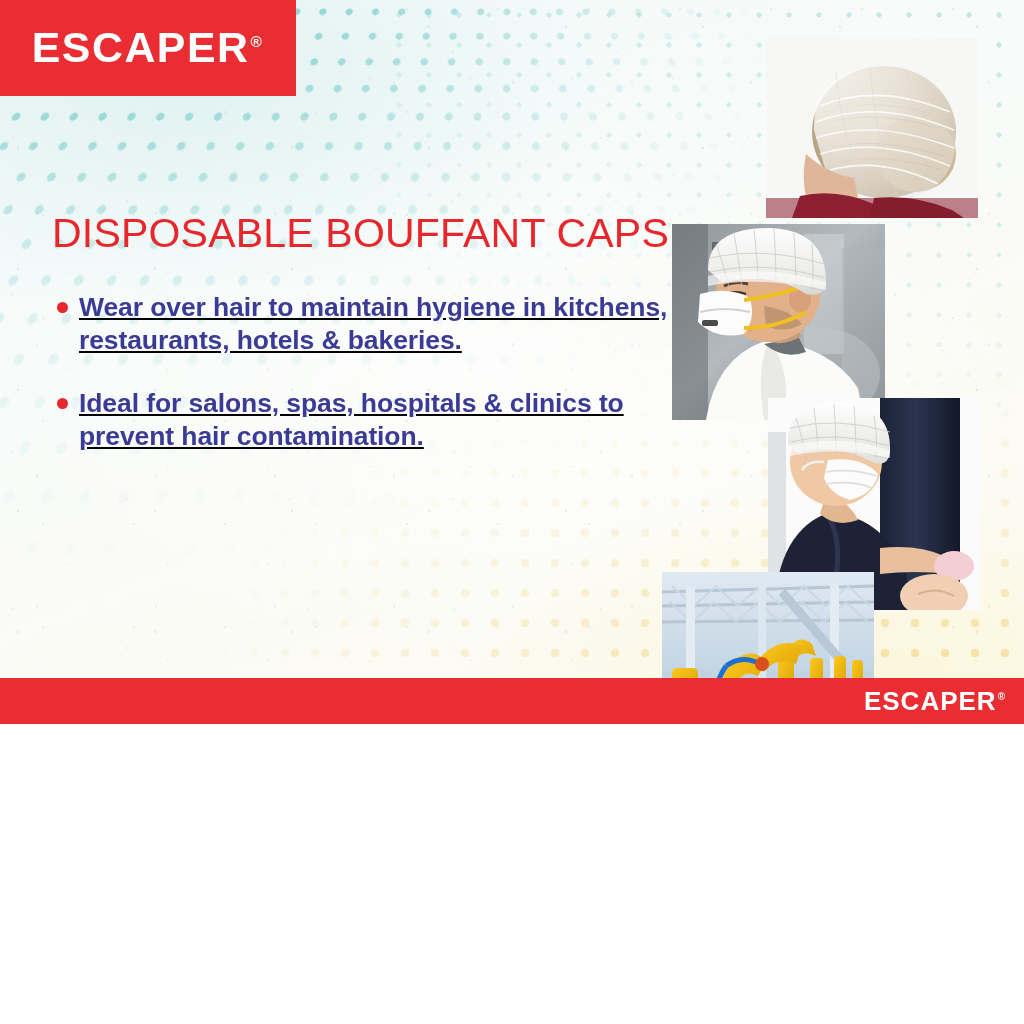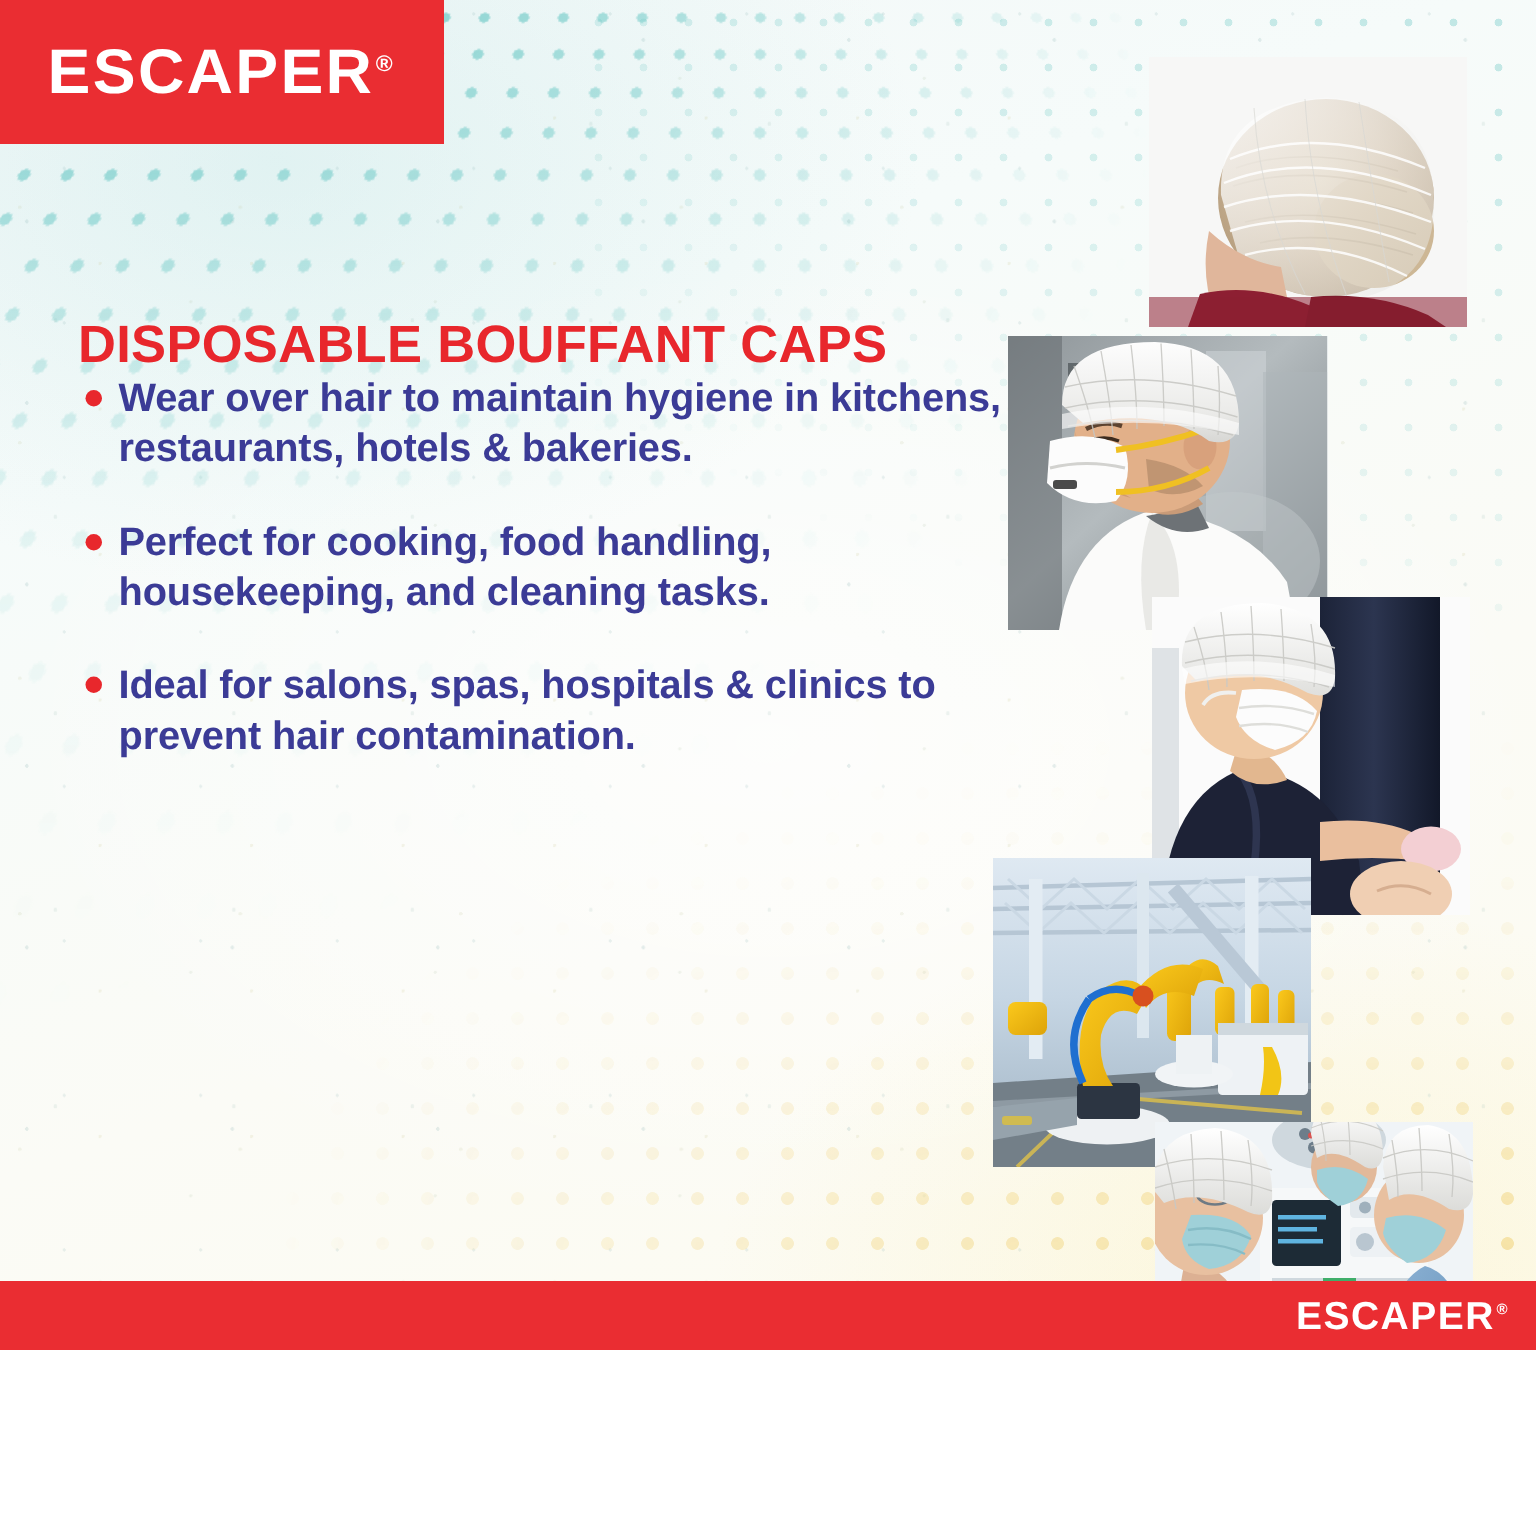--- a/index.html
+++ b/index.html
@@ -7,21 +7,21 @@
   body {
     font-family:"Liberation Sans", sans-serif;
     background:#ffffff;
     overflow:hidden;
     position:relative;
   }
 
   
   .poster {
     position:absolute; inset:0;
-    width:1024px; height:900px;
+    width:1024px; height:724px;
     overflow:hidden;
     background:
       linear-gradient(160deg,#f2f8f8 0%,#f6fbfa 28%,#fbfbf6 62%,#fdfbef 100%);
   }
 
   
   .wash {
     position:absolute; inset:0;
     background:
       radial-gradient(ellipse 60% 45% at 18% 12%, rgba(180,225,225,.30), rgba(255,255,255,0) 70%),
@@ -116,27 +116,28 @@
     line-height:1;
   }
   .footer-reg { font-size:10px; vertical-align:super; margin-left:1px; }
 
   
   .copy {
     position:absolute; left:52px; top:212px; width:620px; z-index:5;
   }
   .title {
     color:#e8272c;
-    font-size:35px;
-    font-weight:700;
+    font-size:41px;
+    font-weight:400;
     letter-spacing:.2px;
     line-height:1.05;
+    margin-bottom:36px;
     white-space:nowrap;
   }
-  .bullets { list-style:none; }
+  .bullets { list-style:none;text-decoration:underline; }
   .bullet {
     position:relative;
     padding-left:27px;
     margin-bottom:29px;
     color:#3b3b96;
     font-size:26.5px;
     line-height:1.26;
     font-weight:600;
     letter-spacing:-.1px;
   }
@@ -176,21 +177,20 @@
   <div class="halftone-gold"></div>
 
   <div class="header-bar">
     <span class="logo-text"><span>ESCAPER</span><span class="logo-reg">®</span></span>
   </div>
 
   <div class="copy">
     <h1 class="title">DISPOSABLE BOUFFANT CAPS</h1>
     <ul class="bullets">
       <li class="bullet">Wear over hair to maintain hygiene in kitchens, restaurants, hotels &amp; bakeries.</li>
-      <li class="bullet">Perfect for cooking, food handling, housekeeping, and cleaning tasks.</li>
       <li class="bullet">Ideal for salons, spas, hospitals &amp; clinics to prevent hair contamination.</li>
     </ul>
   </div>
 
   <div class="collage">
 
     <div class="photo p1">
       <svg viewBox="0 0 212 180" preserveAspectRatio="xMidYMid slice">
         <defs>
           <radialGradient id="hair1" cx="48%" cy="42%" r="62%">

